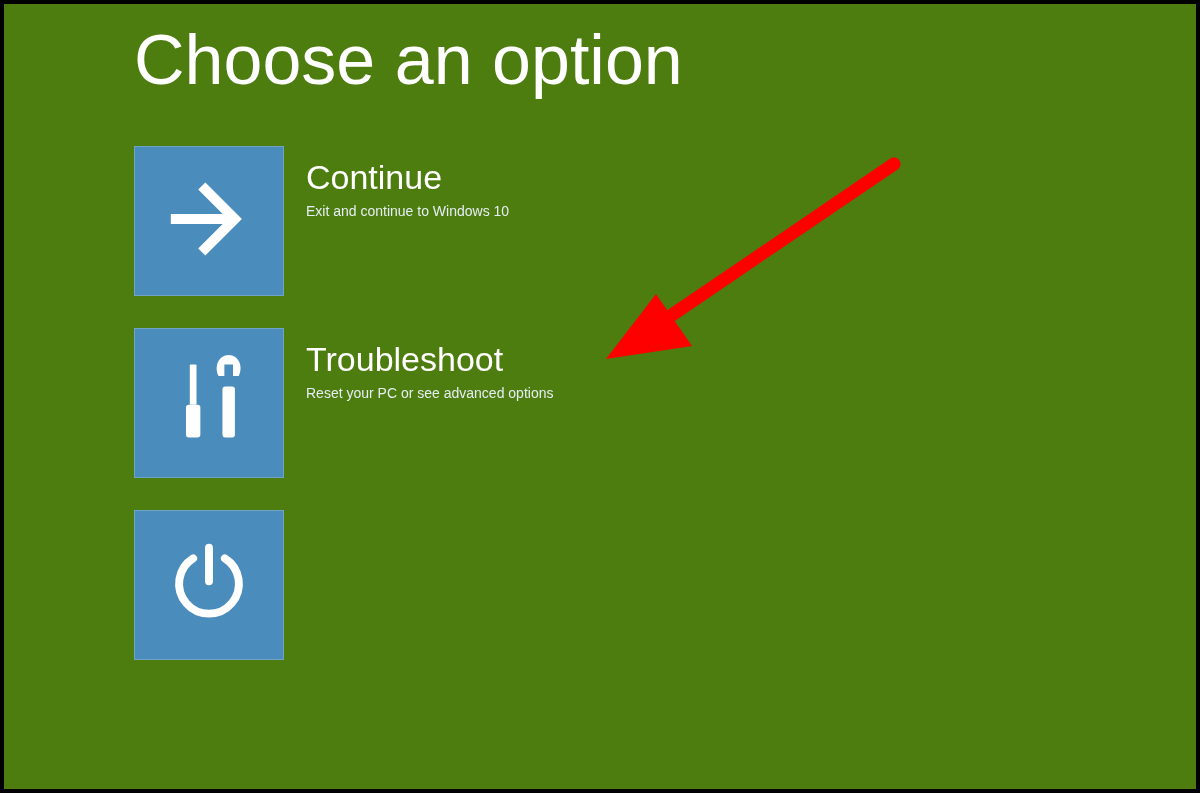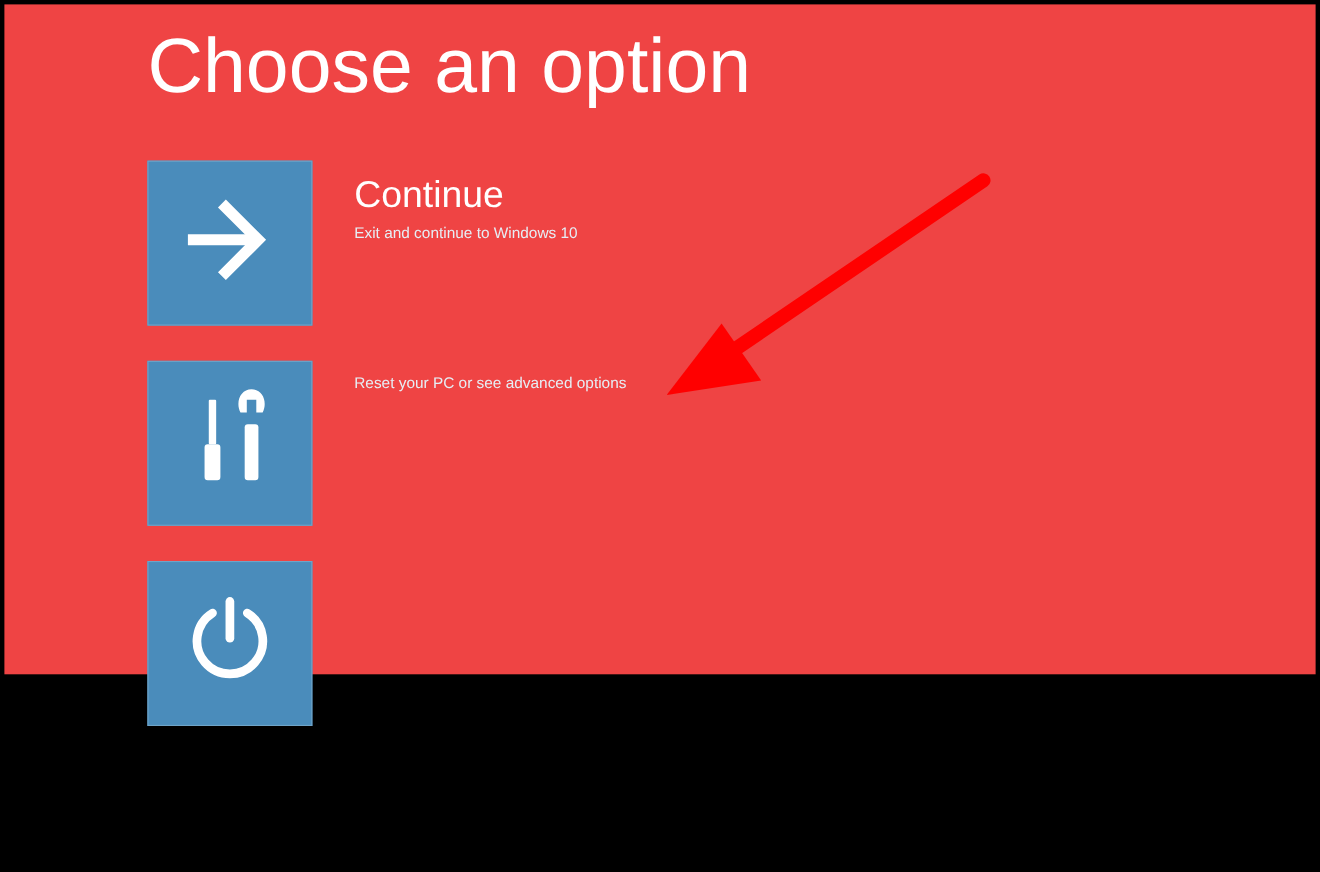--- a/index.html
+++ b/index.html
@@ -5,22 +5,22 @@
   html,body{
     margin:0;padding:0;
     width:1200px;height:793px;
     overflow:hidden;
     font-family:"Segoe UI Light","Segoe UI",Arial,Helvetica,sans-serif;
     background:#000;
   }
   .screen{
     position:relative;
     margin:4px;
-    width:1192px;height:609px;
-    background:#ef4444;
+    width:1192px;height:785px;
+    background:#4d7c0f;
     color:#fff;
     box-sizing:border-box;
     padding:20px 0 0 130px;
   }
   .title{
     font-size:70px;
     font-weight:300;
     letter-spacing:0px;
     margin:0 0 48px 0;
     line-height:1.05;
@@ -39,21 +39,21 @@
   .tile{
     width:148px;height:148px;
     background:#4a8cbb;
     border:1px solid #6fa4c8;
     display:flex;
     align-items:center;
     justify-content:center;
     flex:0 0 auto;
   }
   .option-text{
-    padding:12px 0 0 38px;
+    padding:12px 0 0 22px;
     max-width:500px;
   }
   .option-title{
     font-size:34px;
     font-weight:300;
     margin:0 0 6px 0;
     line-height:1.15;
   }
   .option-desc{
     font-size:14px;
@@ -103,20 +103,21 @@
             <rect x="26" y="54" width="15" height="34" rx="3"></rect>
 
             <g transform="translate(58 0)">
               <rect x="6" y="35" width="13" height="53" rx="3"></rect>
               <path d="M12.5 2 C2 2 -3 14 2 24 L8 24 L8 12 L17 12 L17 24 L23 24 C28 14 23 2 12.5 2 Z"></path>
             </g>
           </svg>
         </span>
       </div>
       <div class="option-text">
+        <p class="option-title">Troubleshoot</p>
         <p class="option-desc">Reset your PC or see advanced options</p>
       </div>
     </div>
 
     <div class="option">
       <div class="tile">
         <span>
           <svg width="88" height="88" viewBox="0 0 100 100" fill="none">
             <path d="M32 22 A34 34 0 1 0 68 22" stroke="#fff" stroke-width="9" stroke-linecap="round" fill="none"></path>
             <line x1="50" y1="10" x2="50" y2="48" stroke="#fff" stroke-width="9" stroke-linecap="round"></line>

